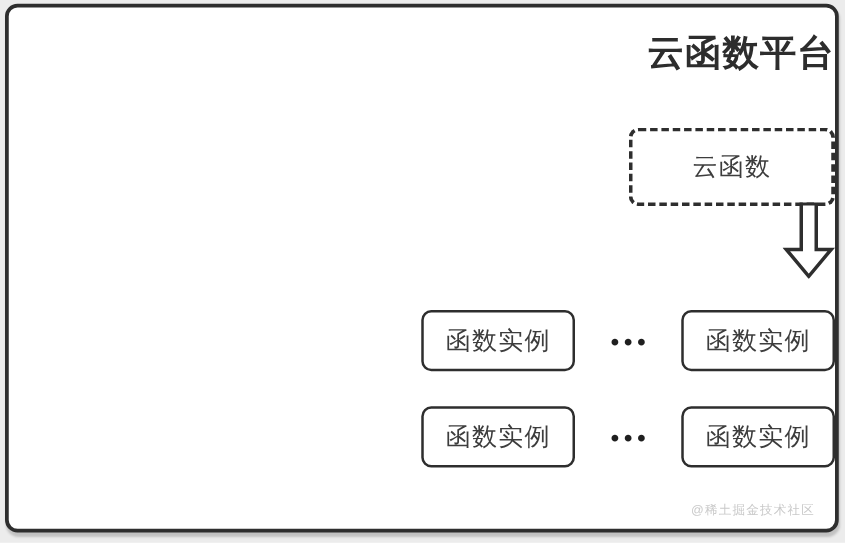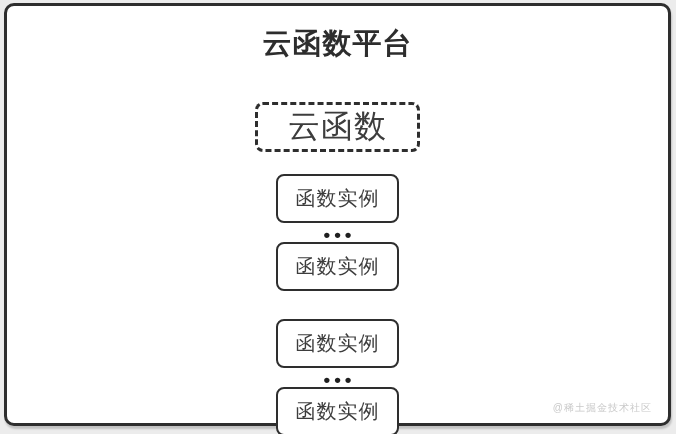--- a/index.html
+++ b/index.html
@@ -22,55 +22,54 @@
     top: 3px;
     width: 667px;
     height: 423px;
     box-sizing: border-box;
     background: #ffffff;
     border: 3px solid #2e2e2e;
     border-radius: 10px;
     box-shadow: 1px 3px 2px rgba(0,0,0,0.18);
     display: flex;
     flex-direction: column;
-    align-items: center;
+    align-items: flex-end;
   }
   .title {
     margin-top: 18px;
     font-size: 29px;
     font-weight: bold;
     color: #2d2d2d;
     line-height: 1.35;
     letter-spacing: 1px;
   }
   .source-box {
     margin-top: 39px;
     box-sizing: border-box;
     width: 165px;
     height: 63px;
     border: 3px dashed #2e2e2e;
     border-radius: 8px;
     background: #ffffff;
     display: flex;
     align-items: center;
     justify-content: center;
-    font-size: 32px;
+    font-size: 20px;
     color: #3d3d3d;
     letter-spacing: 1px;
   }
   .arrow {
     margin-top: -3px;
     display: block;
   }
   .row {
     width: 331px;
     display: flex;
     align-items: center;
     justify-content: space-between;
-    flex-direction: column;
   }
   .row-1 { margin-top: 25px; }
   .row-2 { margin-top: 28px; }
   .instance-box {
     box-sizing: border-box;
     width: 123px;
     height: 49px;
     border: 2.5px solid #2e2e2e;
     border-radius: 8px;
     background: #ffffff;

